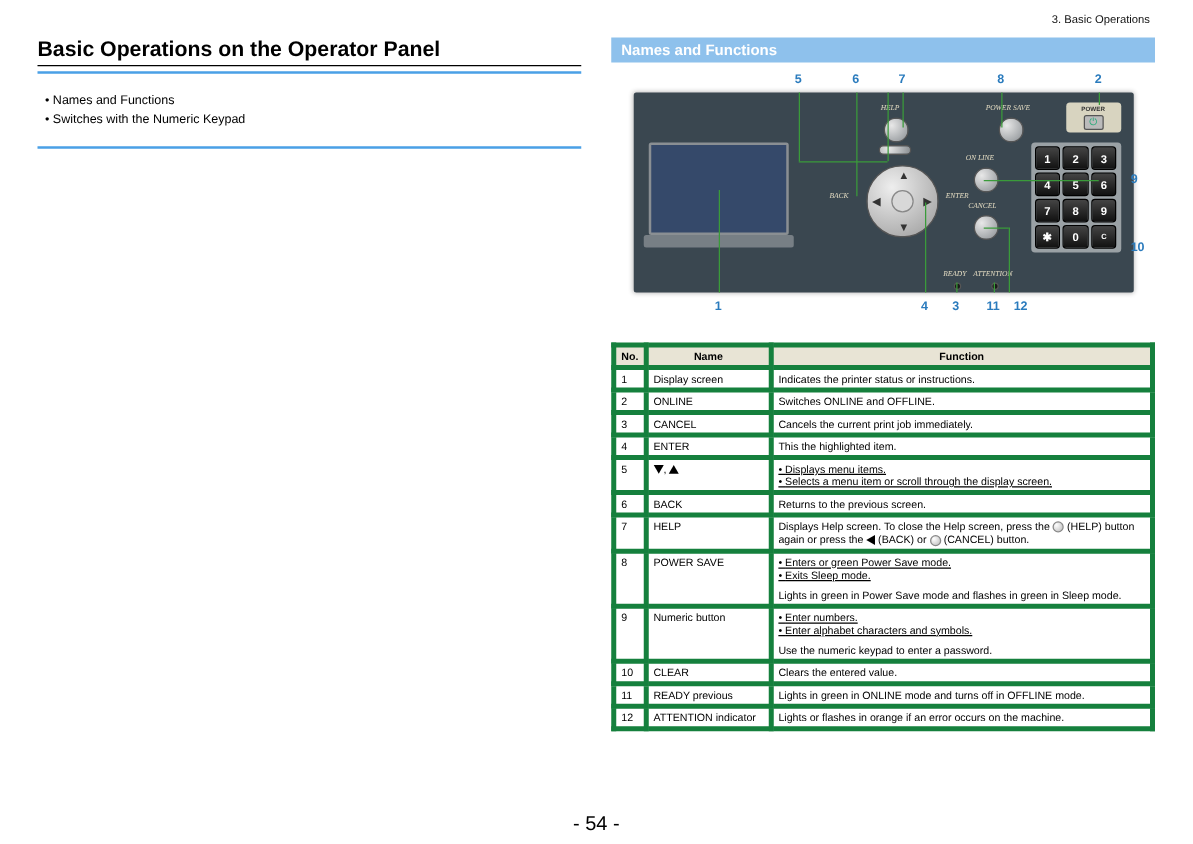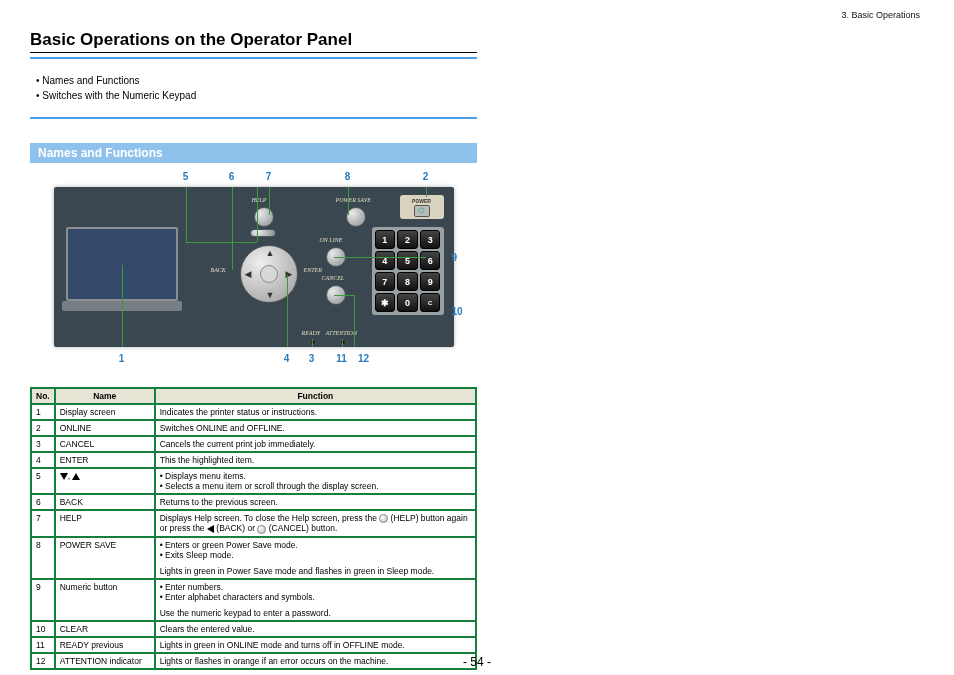--- a/index.html
+++ b/index.html
@@ -18,21 +18,20 @@
     position: absolute;
     top: 10px;
     right: 34px;
     font-size: 9px;
     color: #111;
   }
   .columns {
     display: flex;
     gap: 24px;
     margin-top: 16px;
-    flex-direction: column;
   }
   .col { width: 50%; }
   h1 {
     font-size: 17px;
     font-weight: bold;
     margin: 0 0 0 0;
     padding-bottom: 2px;
     border-bottom: 1px solid #000;
   }
   .intro { margin: 12px 0 18px; font-size: 10px; }
@@ -192,21 +191,21 @@
   .lead.v { width: 1px; }
   .lead.h { height: 1px; }
   
   table.func {
     width: 100%;
     border-collapse: collapse;
     margin-top: 18px;
     font-size: 8.5px;
   }
   table.func th, table.func td {
-    border: 2px solid #15803d;
+    border: 4px solid #15803d;
     padding: 2px 4px;
     vertical-align: top;
     text-align: left;
   }
   table.func th {
     background: #e8e4d5;
     font-weight: bold;
     text-align: center;
   }
   table.func td:first-child { width: 20px; }
@@ -224,28 +223,28 @@
     border-bottom: 4px solid transparent;
     border-right: 7px solid #000;
   }
   .circ {
     display: inline-block; width: 9px; height: 9px;
     border-radius: 50%;
     background: radial-gradient(circle at 30% 30%, #fff, #bbb);
     border: 1px solid #888;
     vertical-align: middle;
   }
-  .bul { list-style: none; margin: 0; padding: 0 0 0 0; }
+  .bul { list-style: none; margin: 0; padding: 0 0 0 0; text-decoration: underline; }
   .bul li::before { content: "• "; }
   .page-num {
     position: absolute;
     bottom: 6px;
     left: 0; right: 0;
     text-align: center;
-    font-size: 12px;
+    font-size: 16px;
   }
 </style>
 </head>
 <body>
 
 <div class="breadcrumb">3. Basic Operations</div>
 
 <div class="columns">
 
   <div class="col">

